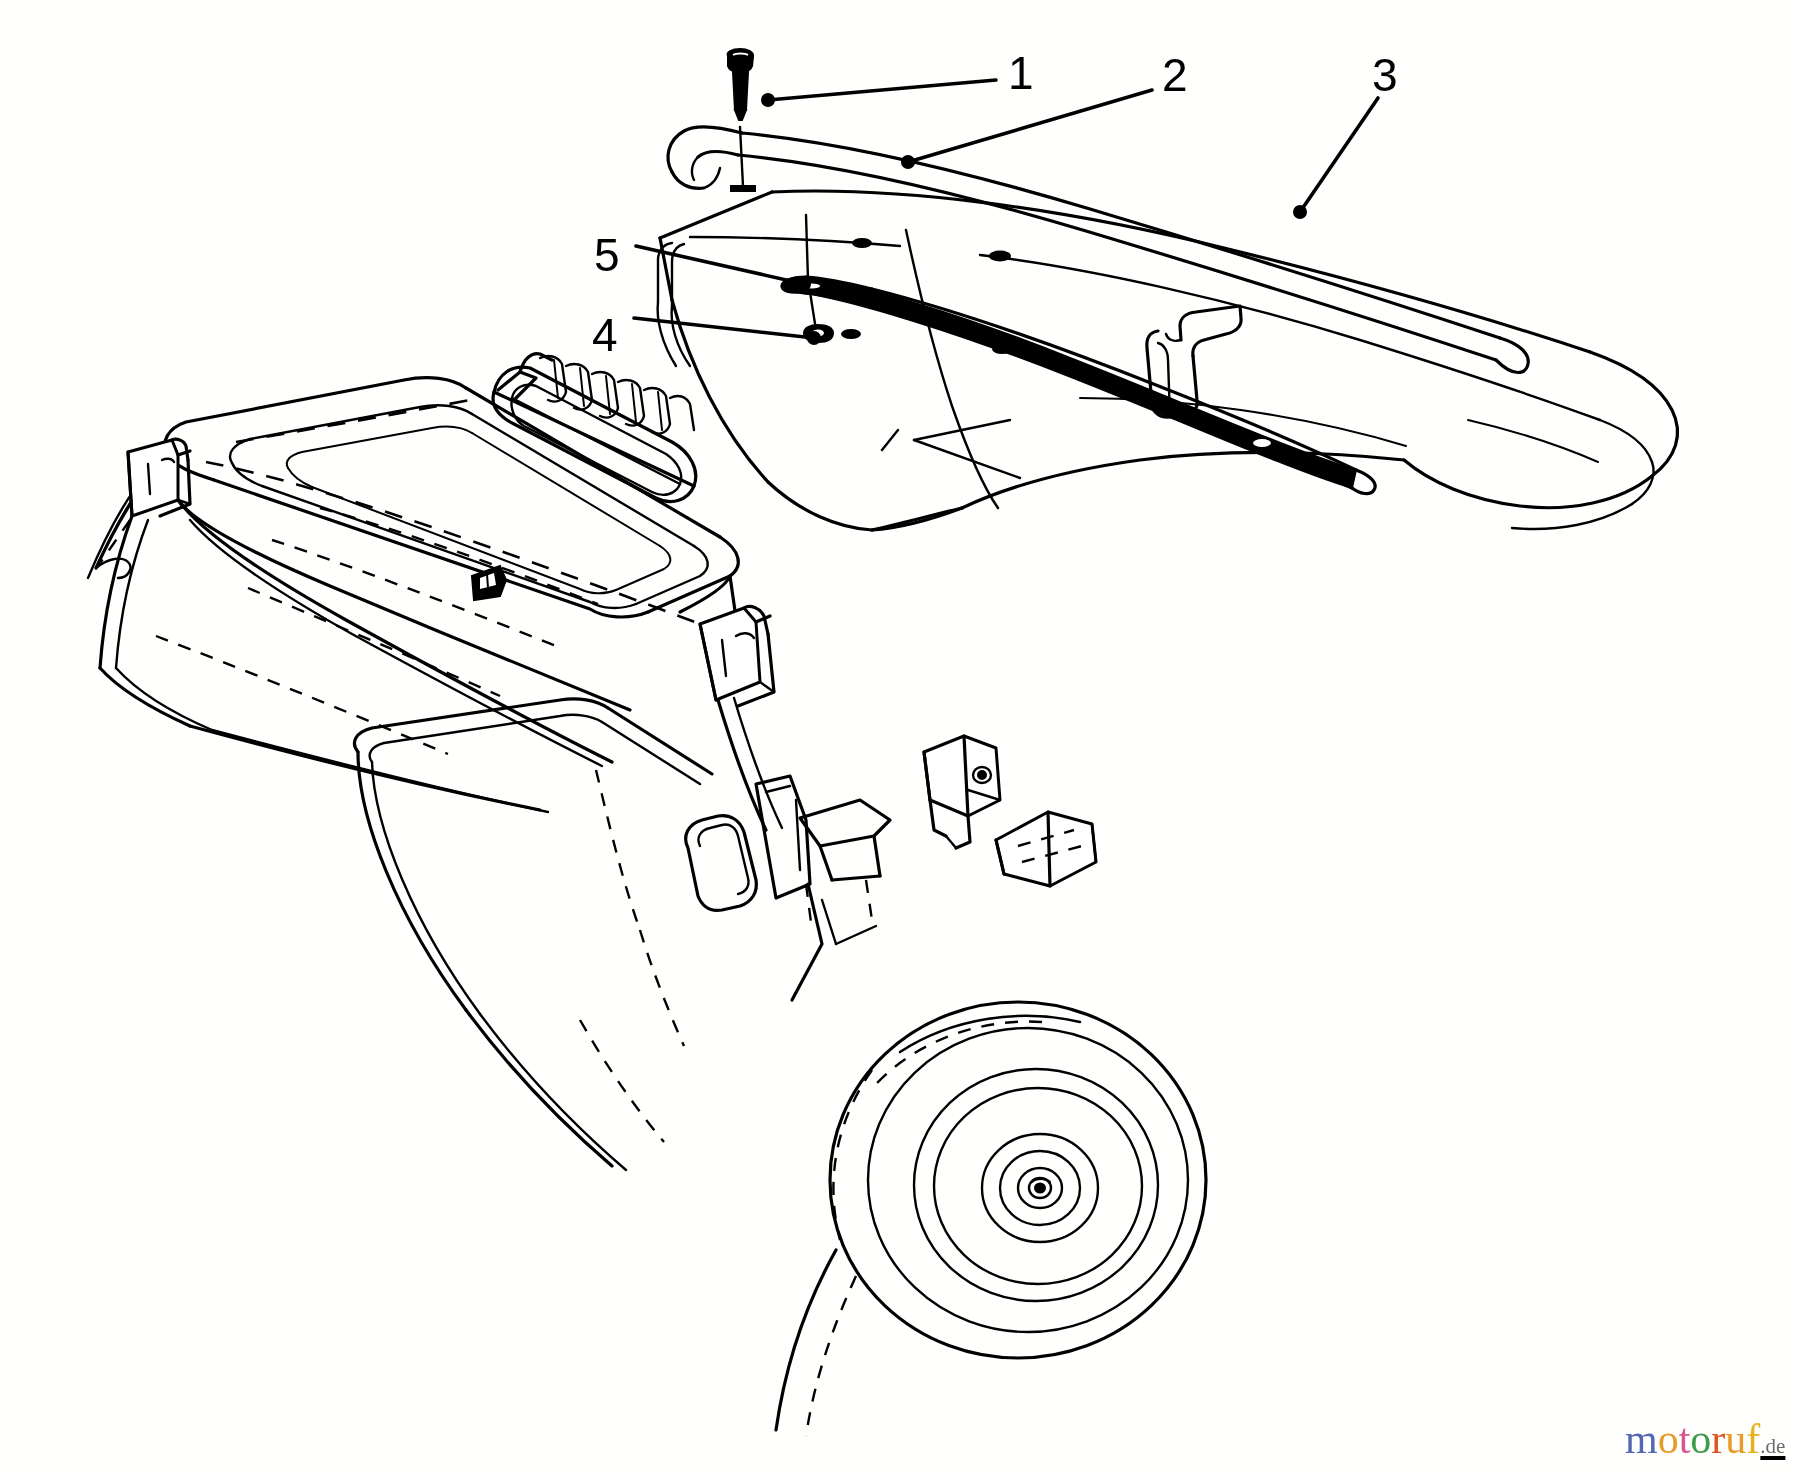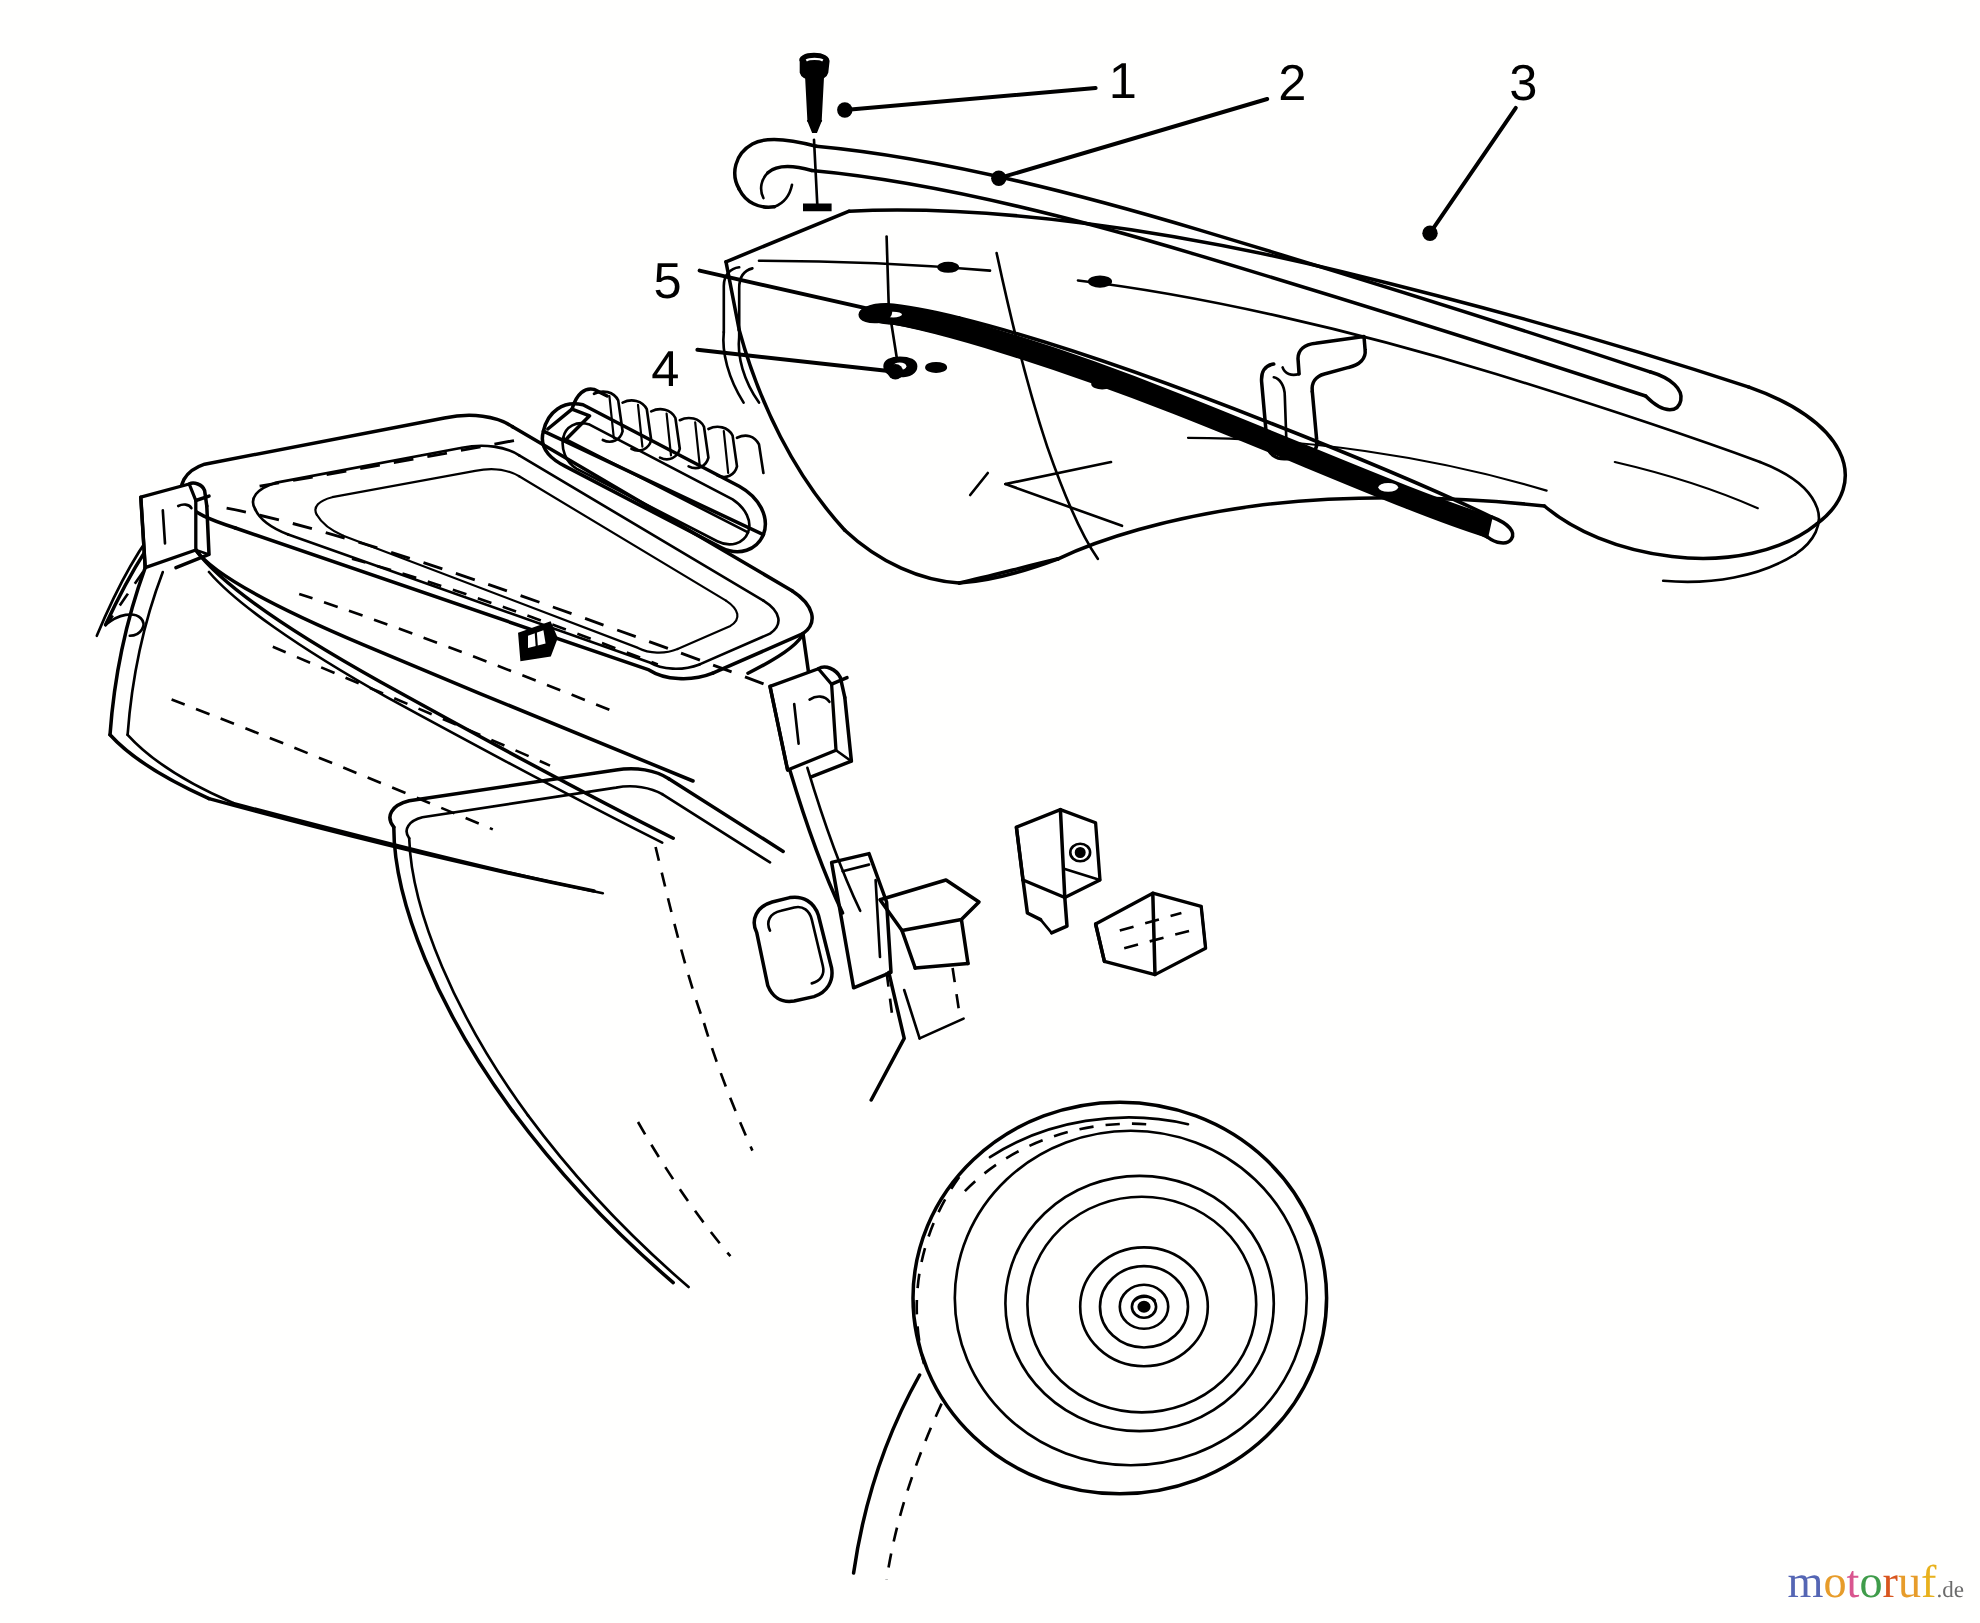--- a/index.html
+++ b/index.html
@@ -40,20 +40,21 @@
   }
   #watermark {
     position: absolute;
     left: 1625px;
     top: 1418px;
     font-family: "Liberation Serif", serif;
     font-size: 42px;
     line-height: 1;
     white-space: nowrap;
     user-select: none;
+    text-decoration: underline;
   }
   #watermark .wm-ch { display: inline-block; }
   #watermark .wm-tld {
     font-size: 21px;
     color: #6b6b6b;
   }
   .dot-cap { fill: #000; }
 </style>
 </head>
 <body>

